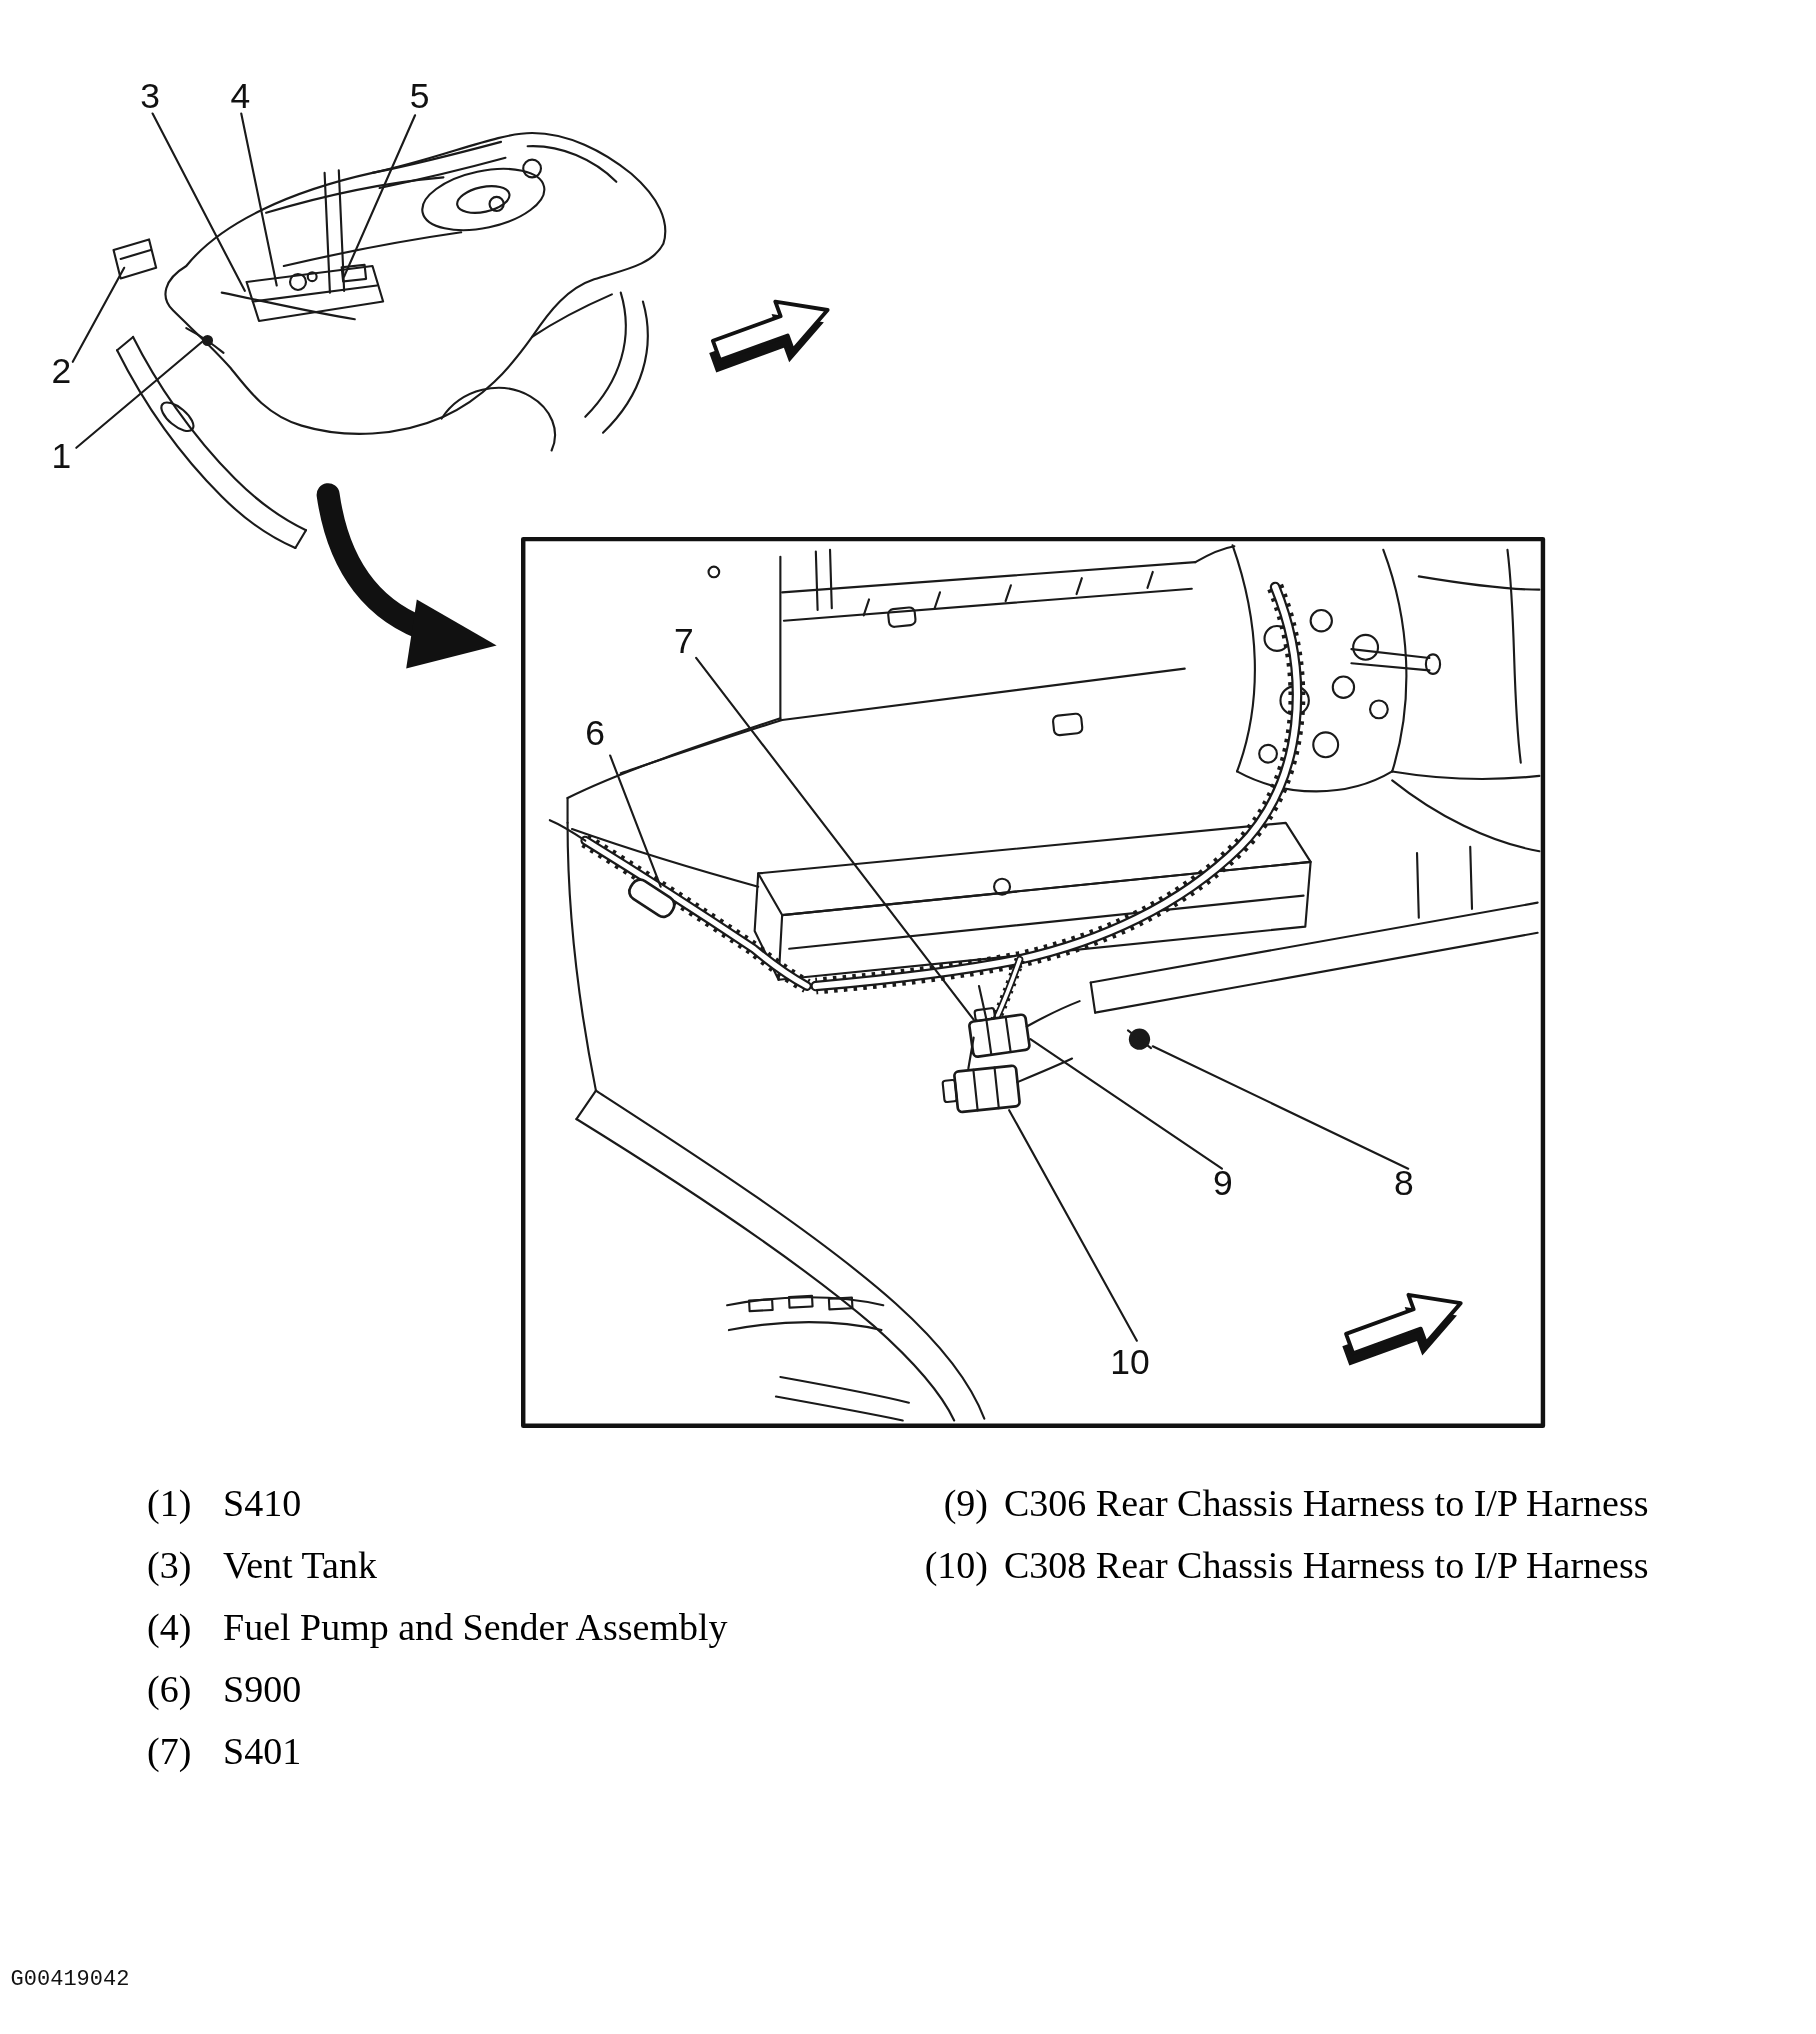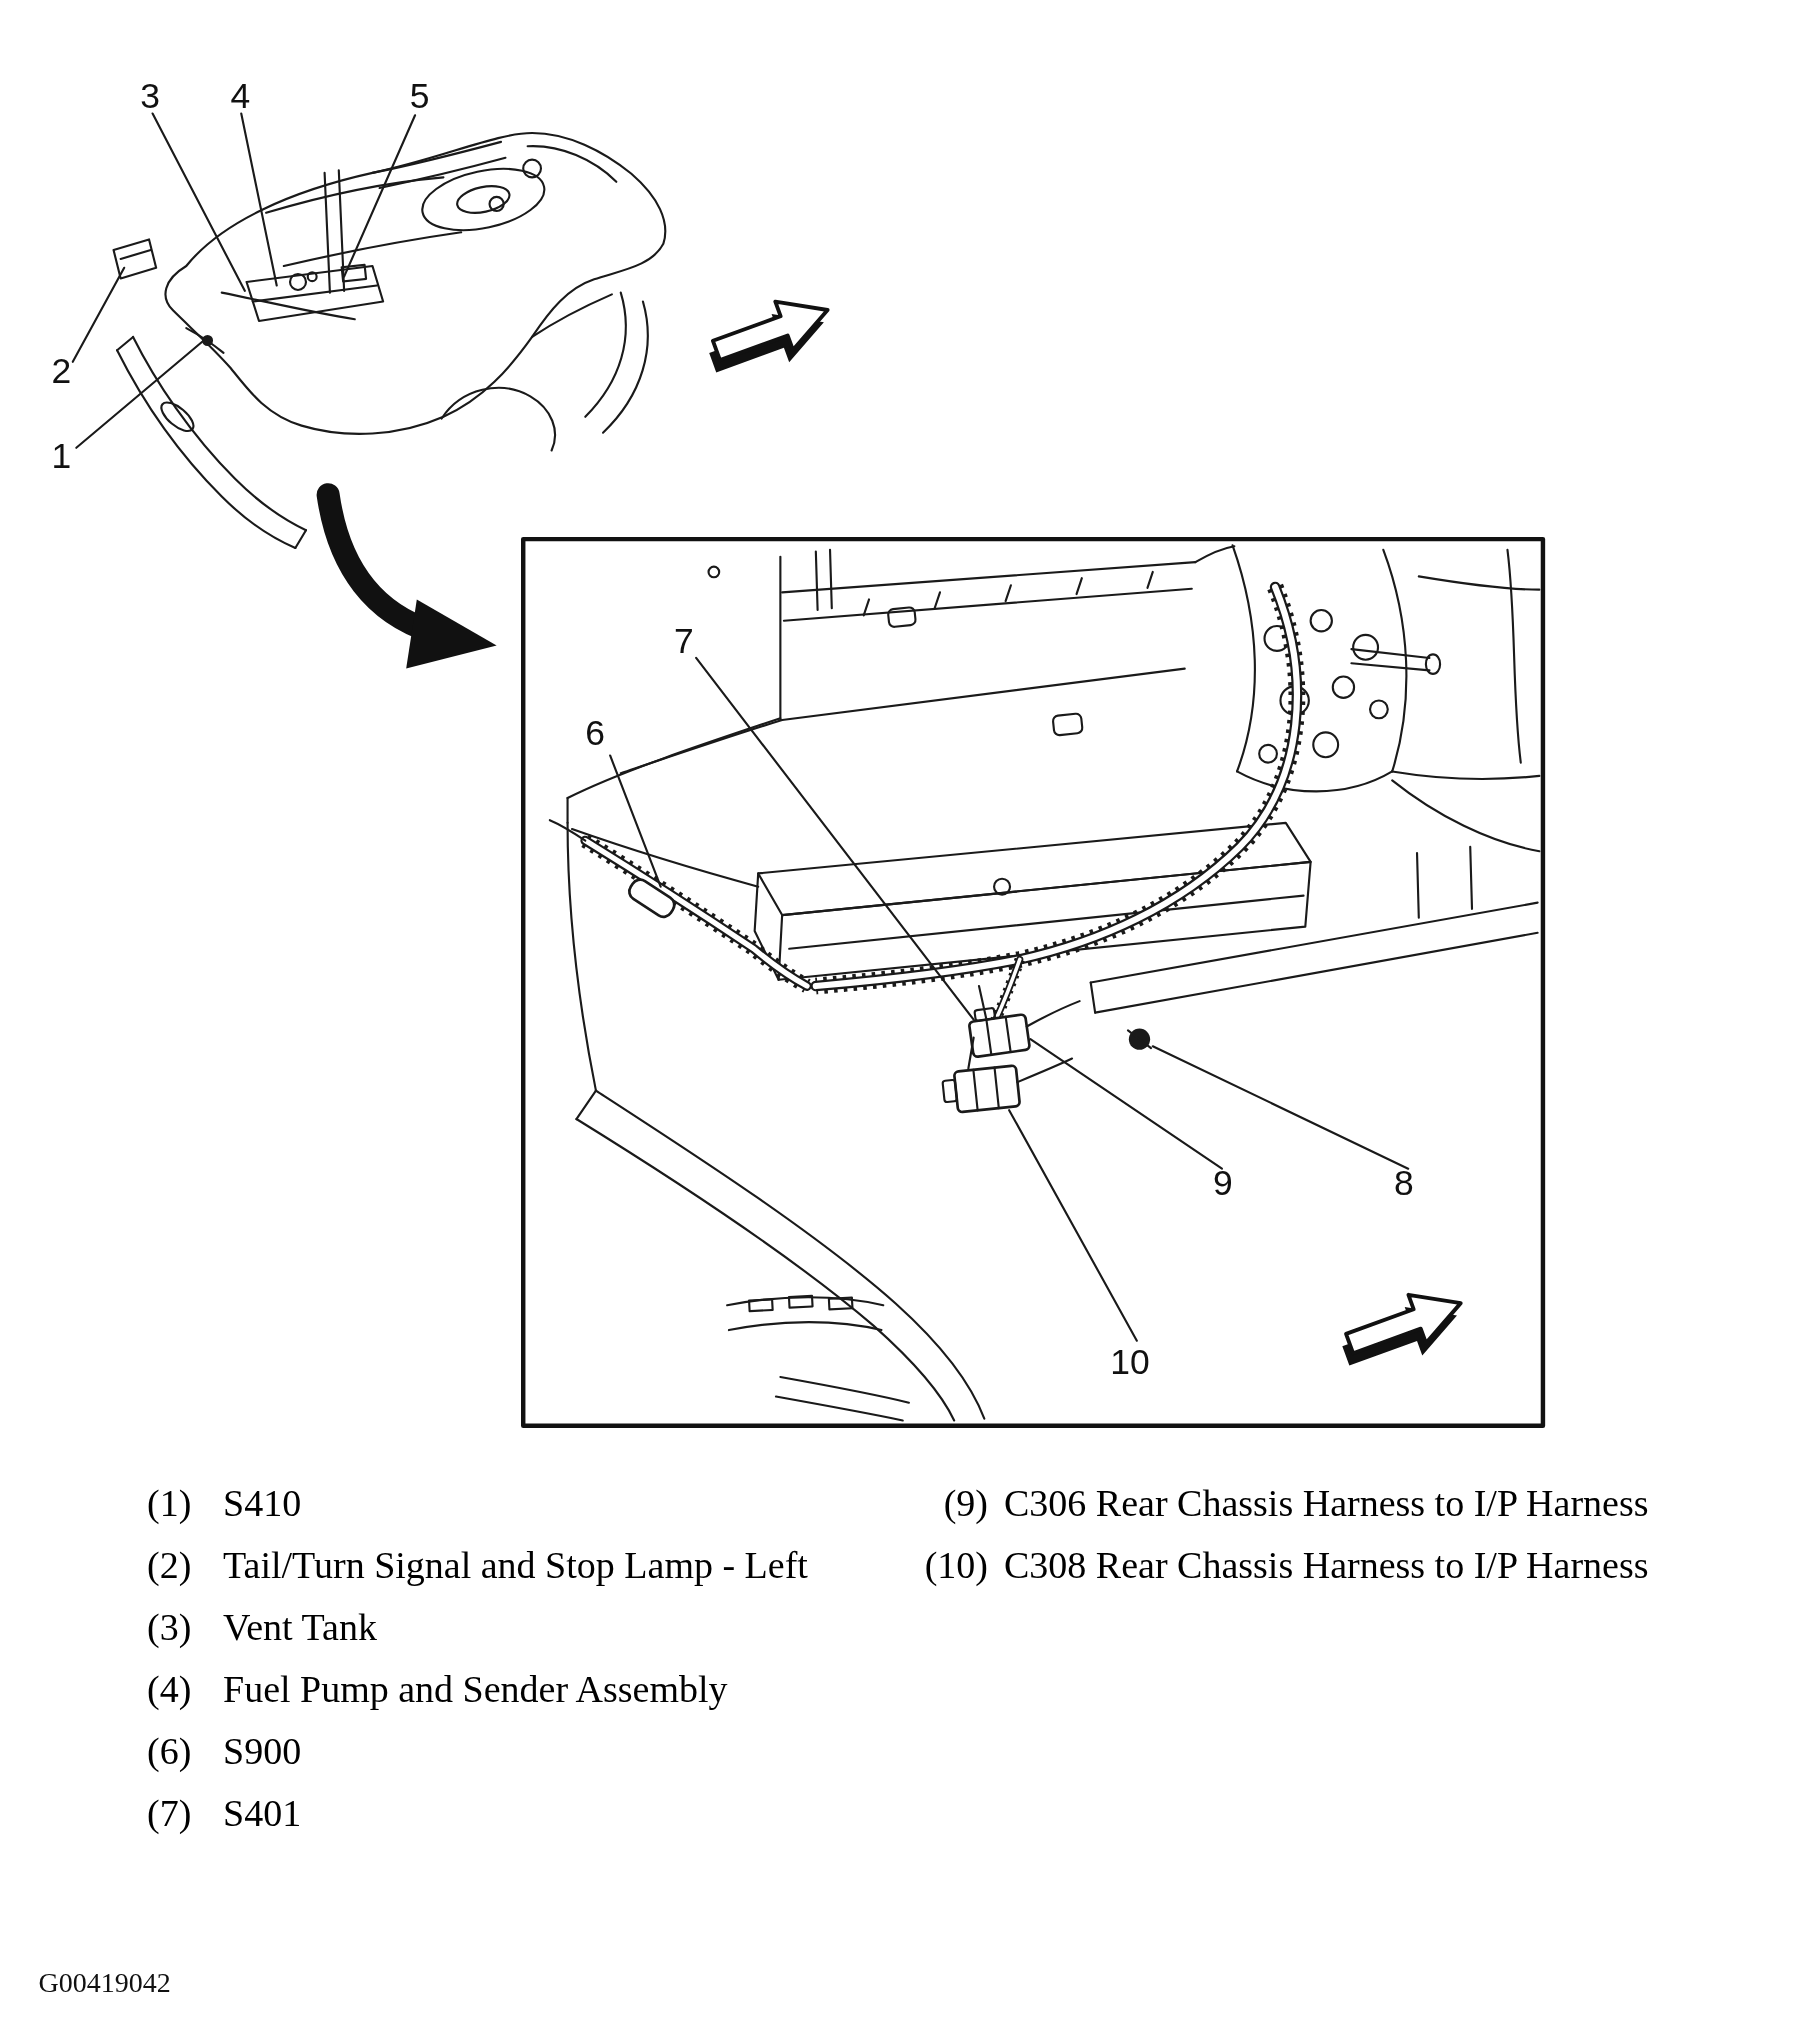--- a/index.html
+++ b/index.html
@@ -6,21 +6,21 @@
   body{width:1817px;height:2035px;position:relative;overflow:hidden;
        font-family:"Liberation Serif",serif;color:#000;}
   #art{position:absolute;top:0;left:0;}
   .legend-col{position:absolute;top:1472px;}
   #legend-left{left:113px;}
   #legend-right{left:872px;}
   .legend-row{height:62px;line-height:62px;font-size:38px;white-space:nowrap;margin-left:34px;}
   .legend-num{display:inline-block;width:76px;}
   #legend-right .legend-num{width:82px;text-align:right;margin-right:16px;}
   .figure-id{position:absolute;left:10.6px;top:1967px;
-             font-family:Liberation Serif, serif;font-size:28px;color:#111;margin-left:28px;}
+             font-family:Liberation Mono, monospace;font-size:22px;color:#111;}
   svg text{font-family:"Liberation Sans",sans-serif;font-size:40px;fill:#111;}
 </style>
 </head>
 <body>
 
 <svg id="art" width="1817" height="2035" viewBox="0 0 2049 2295">
   <g stroke="#1a1a1a" stroke-width="2.4" fill="none" stroke-linecap="round" stroke-linejoin="round">
 
     <g>
 
@@ -229,23 +229,20 @@
       </g>
     </g>
   </g>
 </svg>
 
 <div class="legend-col" id="legend-left">
   <div class="legend-row">
     <span class="legend-num">(1)</span><span class="legend-label">S410</span>
   </div>
   <div class="legend-row">
-    <span class="legend-num">(2)</span><span class="legend-label">Tail/Turn Signal and Stop Lamp - Left</span>
-  </div>
-  <div class="legend-row">
     <span class="legend-num">(3)</span><span class="legend-label">Vent Tank</span>
   </div>
   <div class="legend-row">
     <span class="legend-num">(4)</span><span class="legend-label">Fuel Pump and Sender Assembly</span>
   </div>
   <div class="legend-row">
     <span class="legend-num">(6)</span><span class="legend-label">S900</span>
   </div>
   <div class="legend-row">
     <span class="legend-num">(7)</span><span class="legend-label">S401</span>

